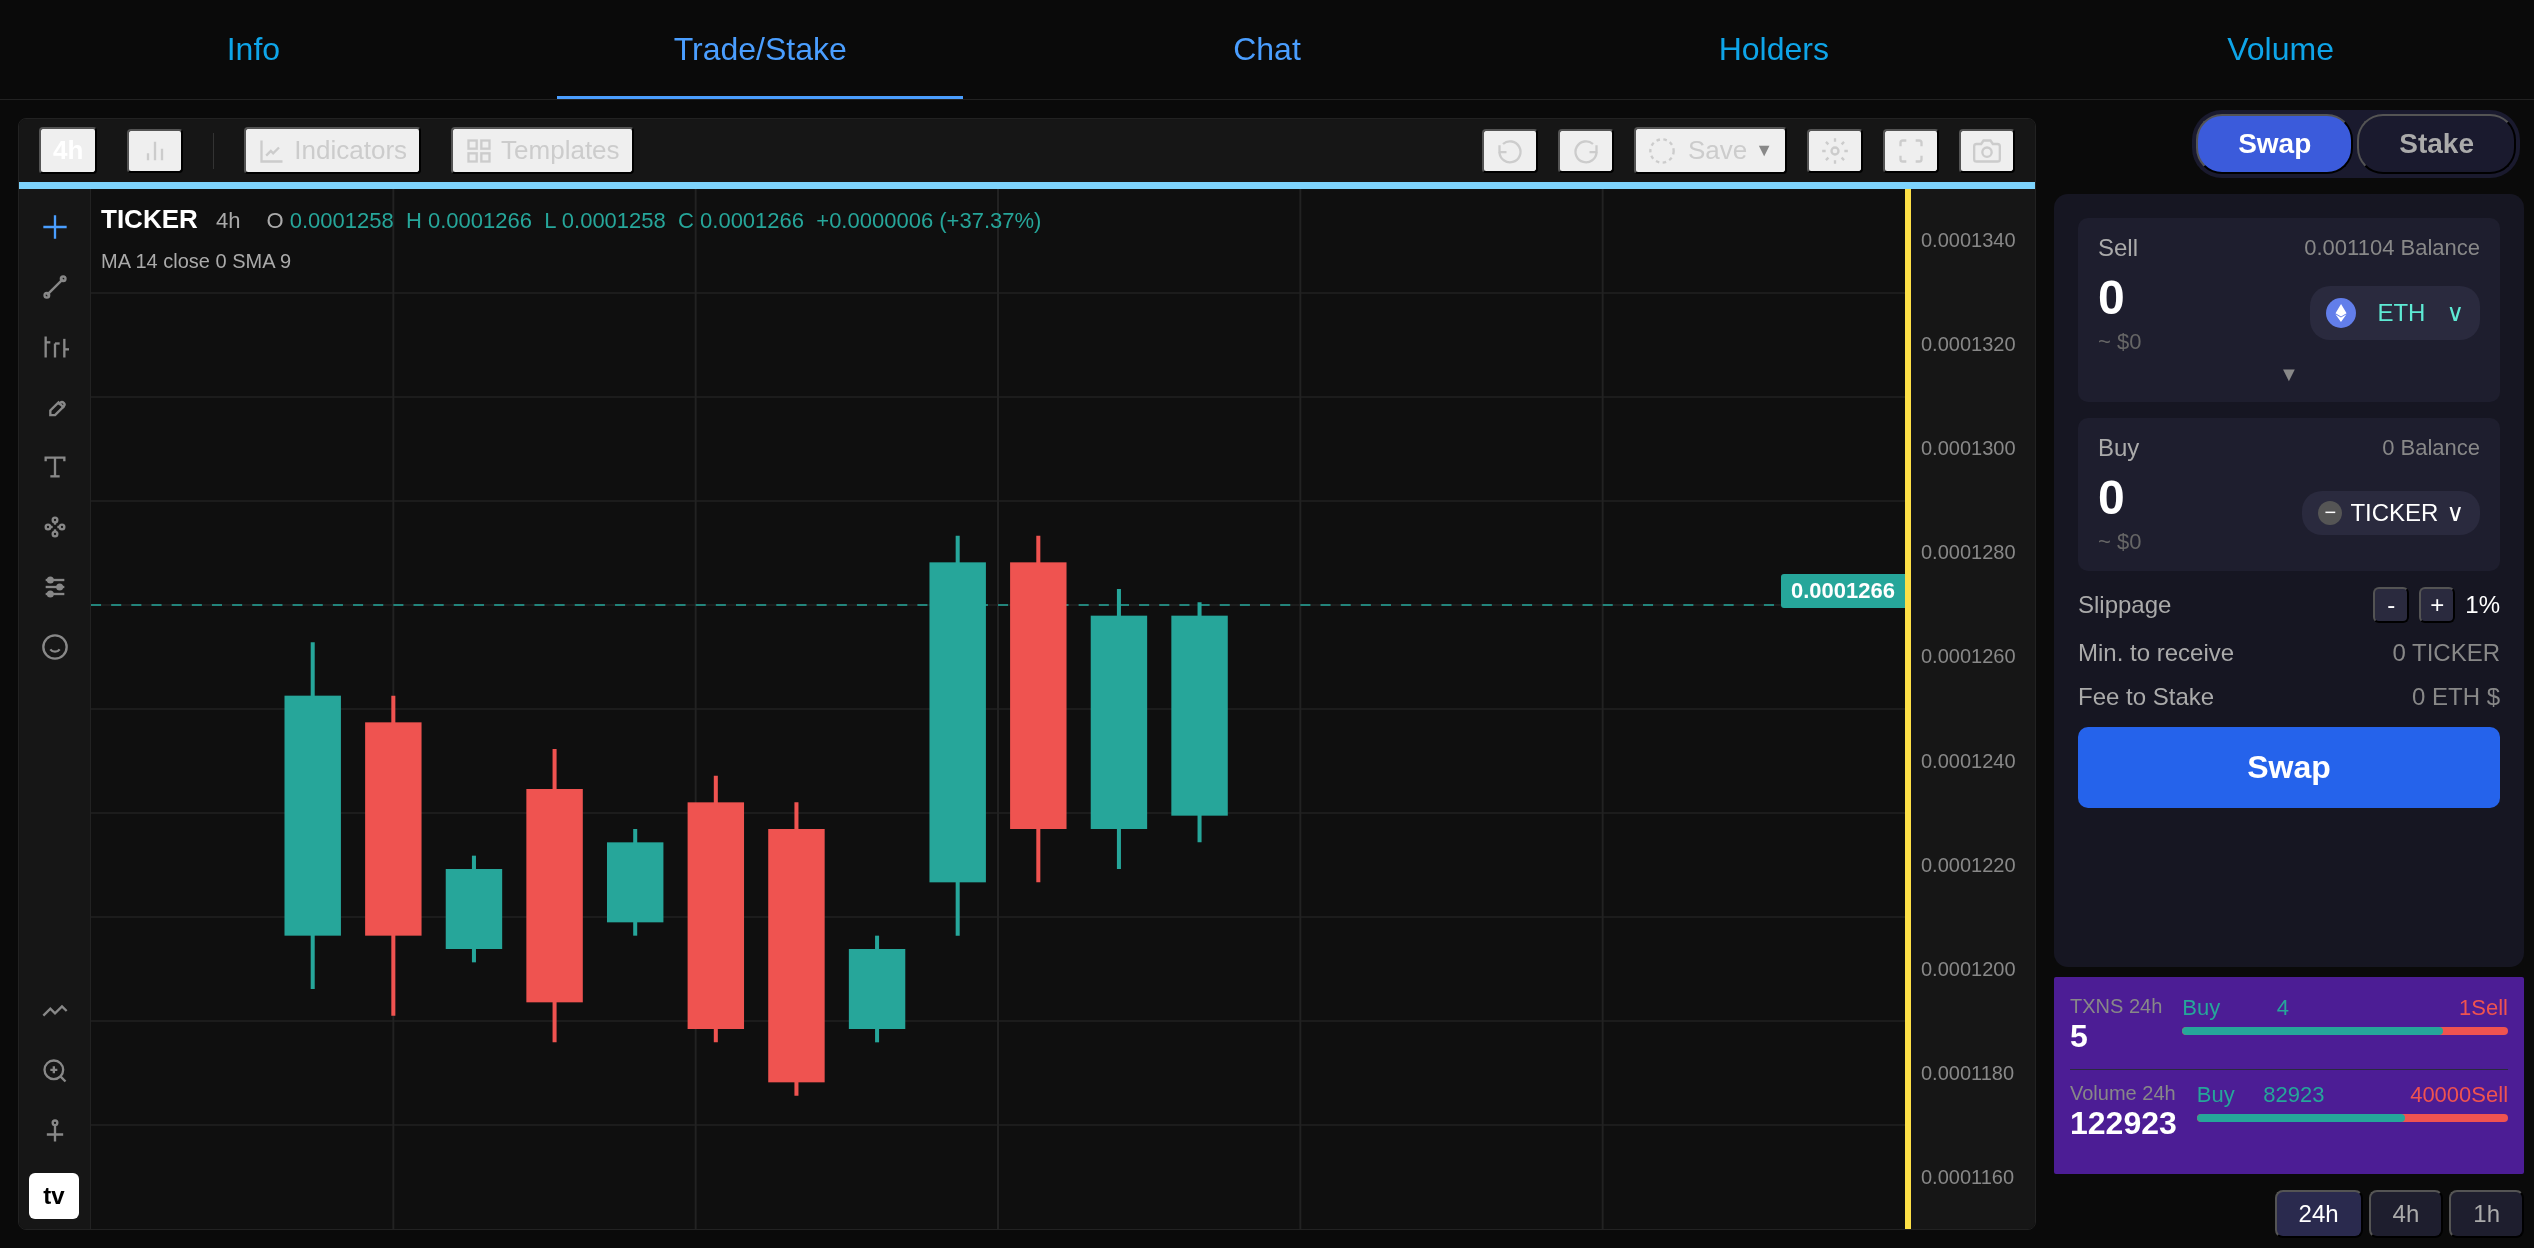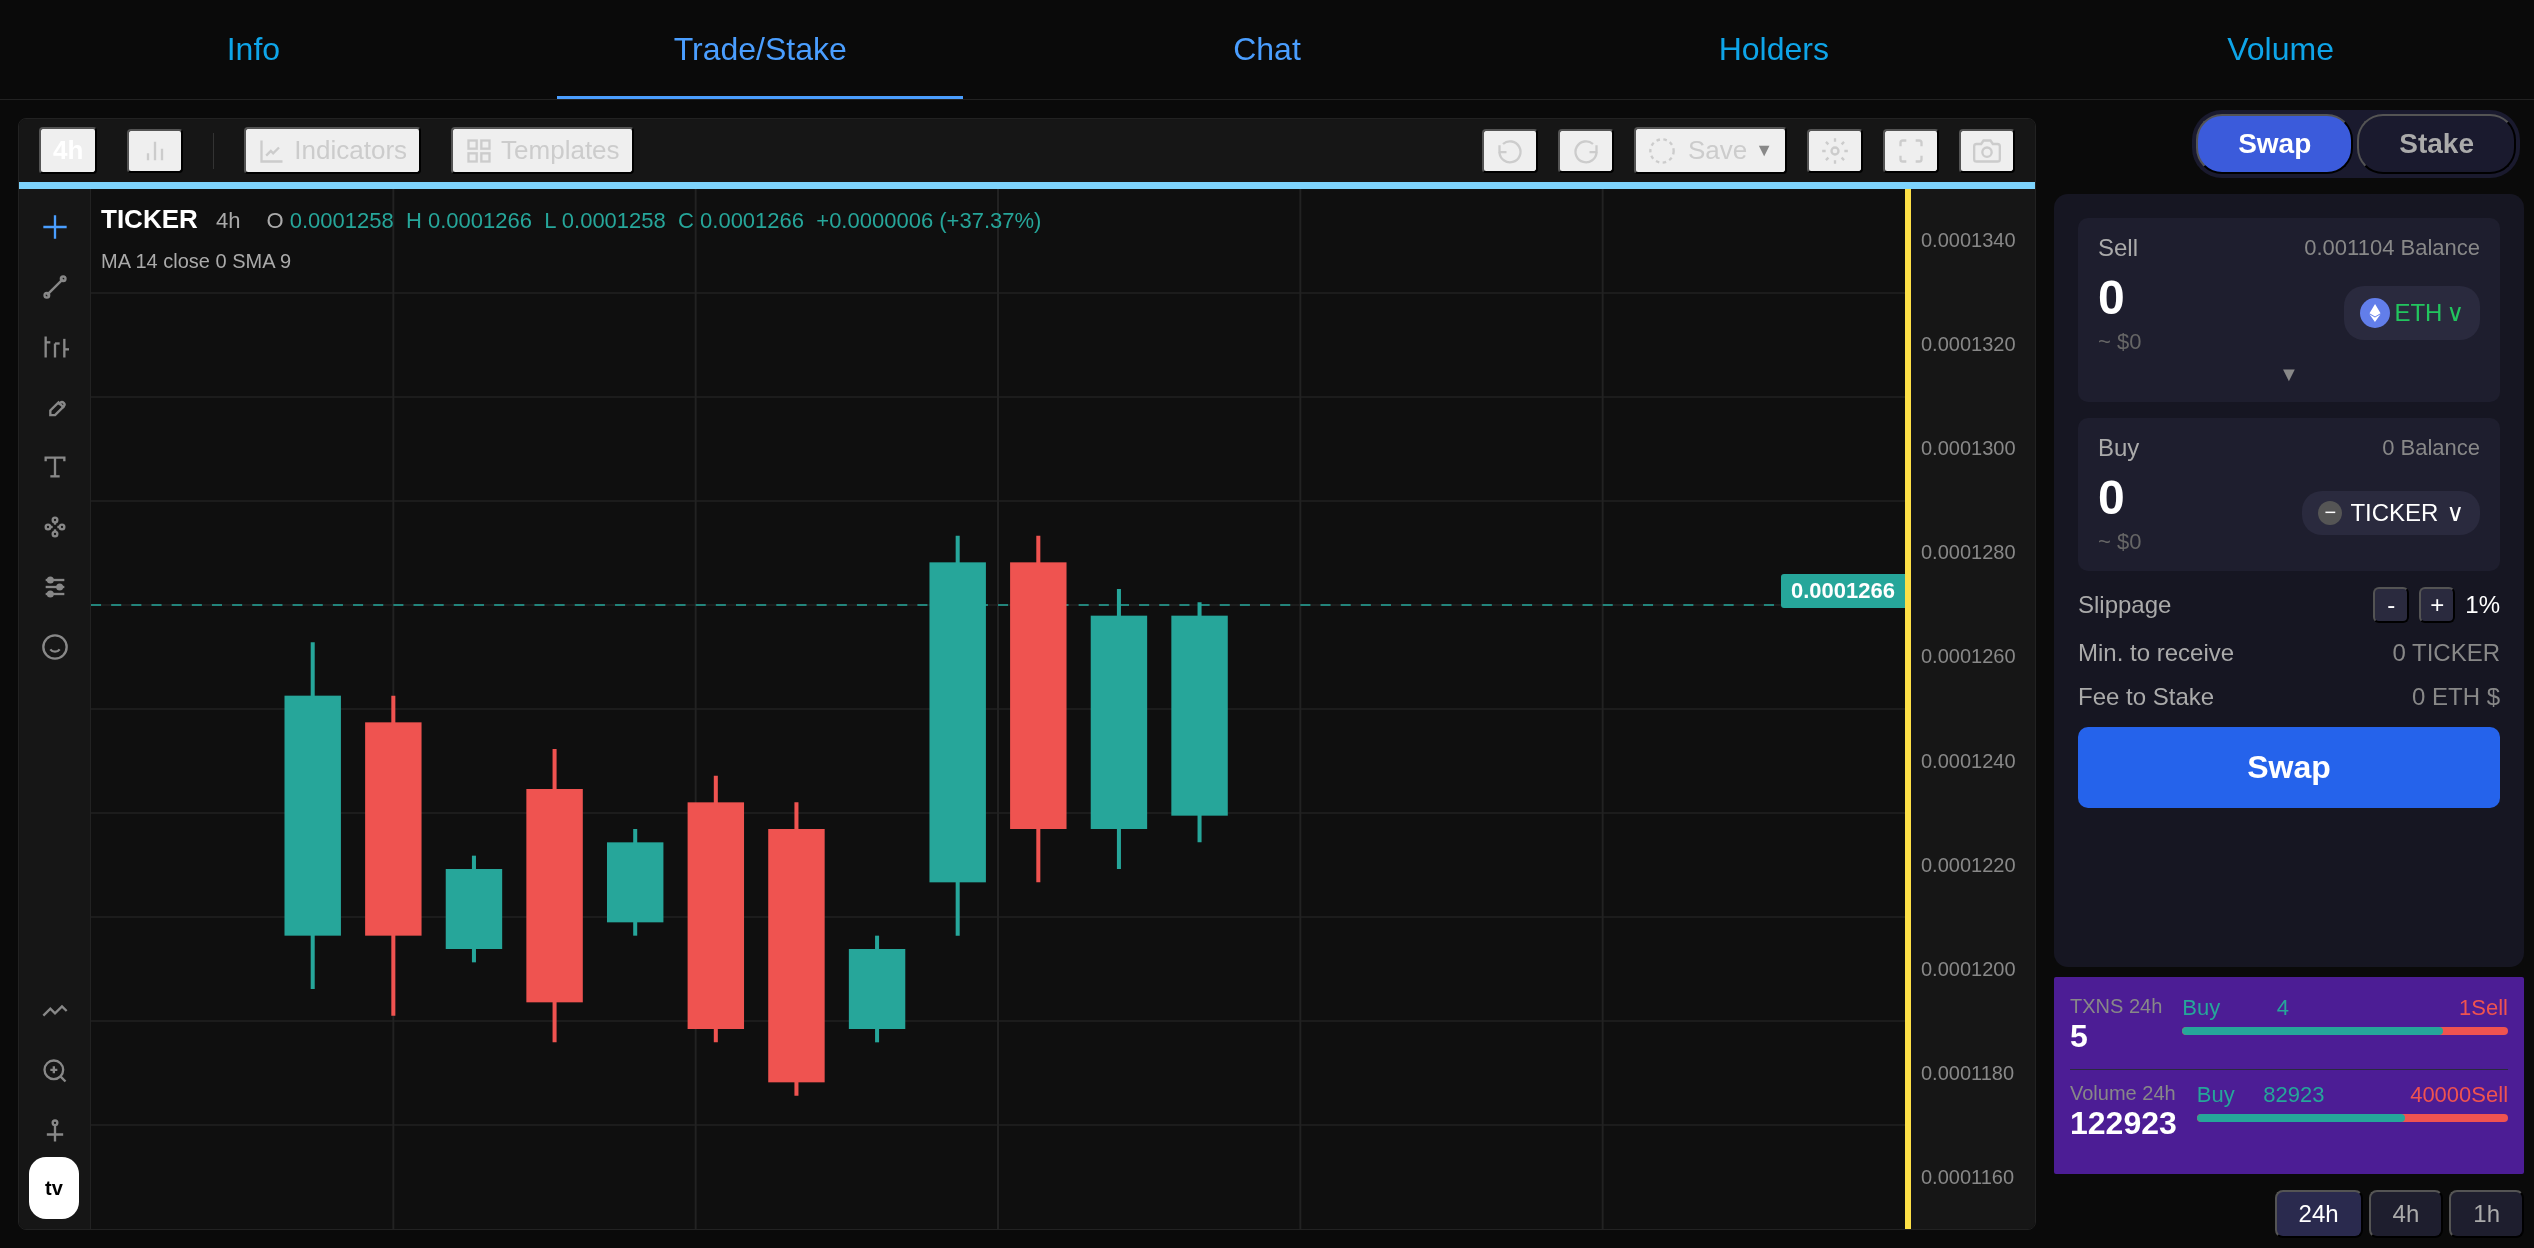--- a/index.html
+++ b/index.html
@@ -204,27 +204,27 @@
       border-radius: 3px;
       text-align: center;
     }
 
     
     .tv-logo {
       position: absolute;
       bottom: 10px;
       left: 10px;
       width: 50px;
-      height: 62px;
+      height: 46px;
       background: #fff;
-      border-radius: 17px;
+      border-radius: 6px;
       display: flex;
       align-items: center;
       justify-content: center;
-      font-size: 20px;
+      font-size: 24px;
       font-weight: bold;
       color: #000;
     }
 
     
     .right-panel {
       width: 480px;
       flex-shrink: 0;
       display: flex;
       flex-direction: column;
@@ -298,27 +298,27 @@
       align-items: center;
     }
     .token-amount {
       font-size: 48px;
       font-weight: bold;
       color: #fff;
     }
     .token-selector {
       display: flex;
       align-items: center;
-      gap: 4px;
+      gap: 21px;
       background: #2a2a3e;
       border-radius: 20px;
       padding: 12px 16px;
       cursor: pointer;
       font-size: 24px;
-      color: #22c55e;
+      color: #5eead4;
     }
     .eth-icon {
       width: 30px;
       height: 30px;
       background: #627eea;
       border-radius: 50%;
       display: flex;
       align-items: center;
       justify-content: center;
       font-size: 18px;

